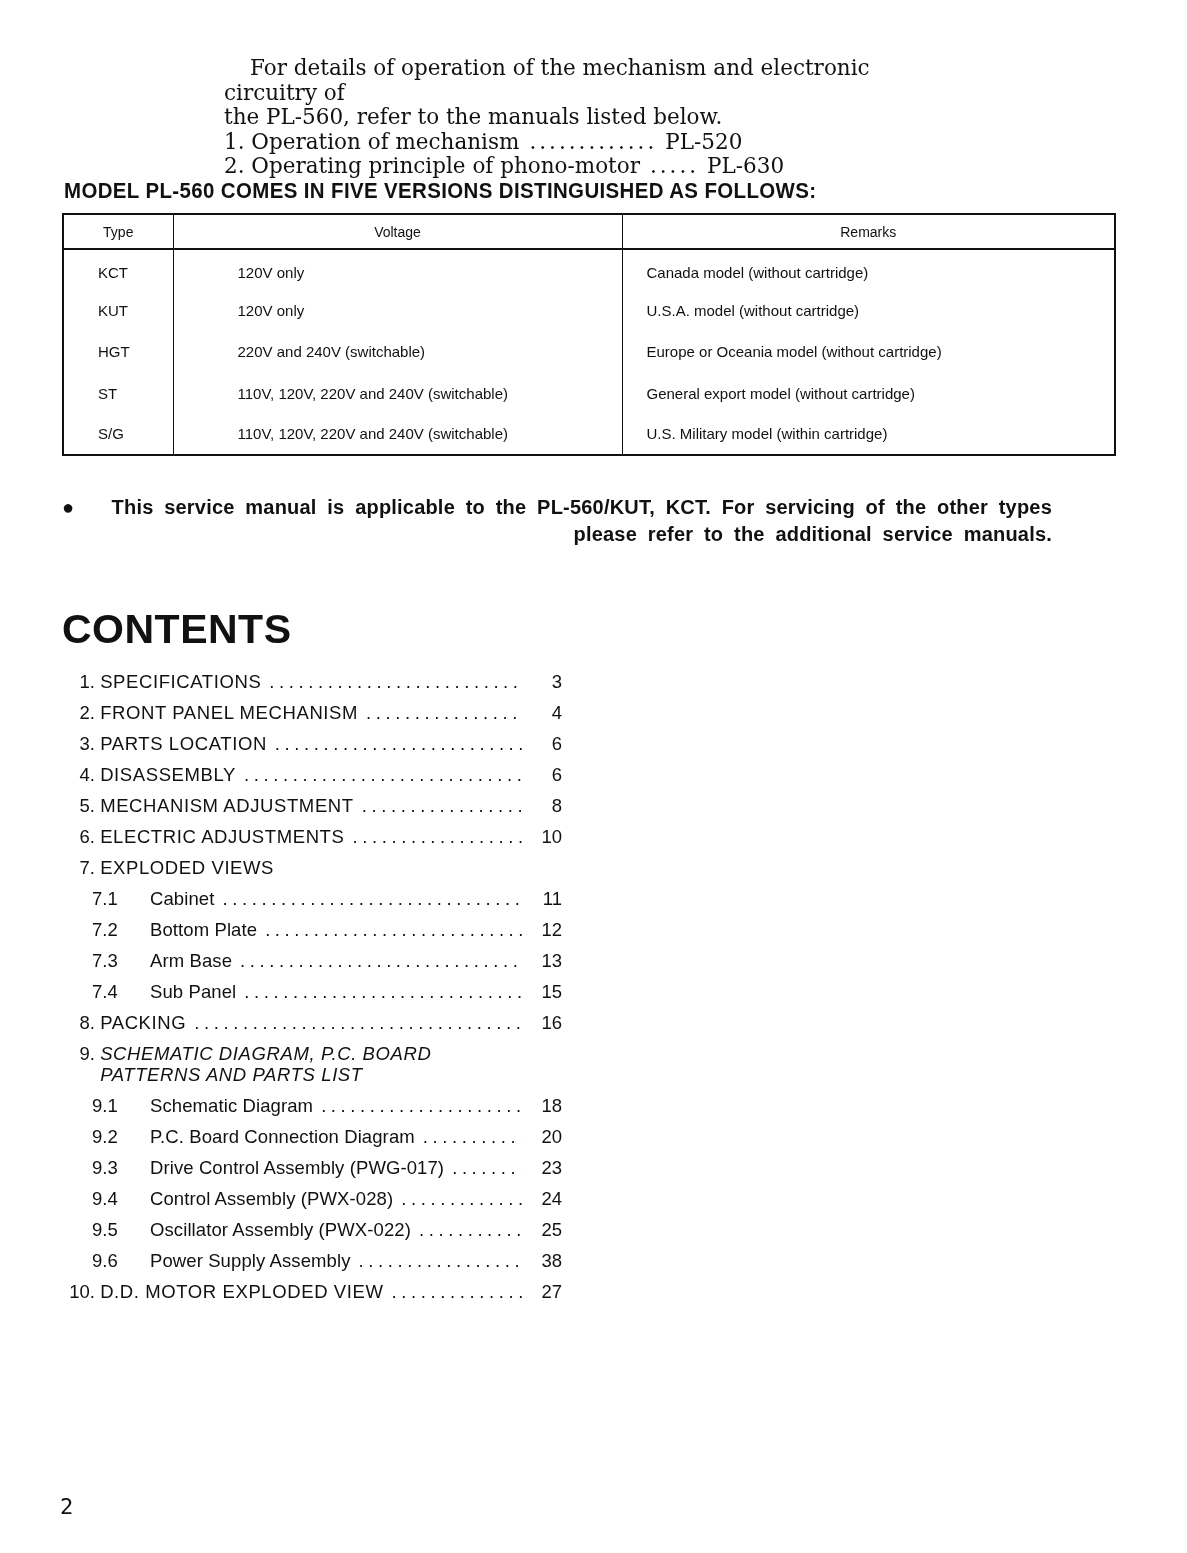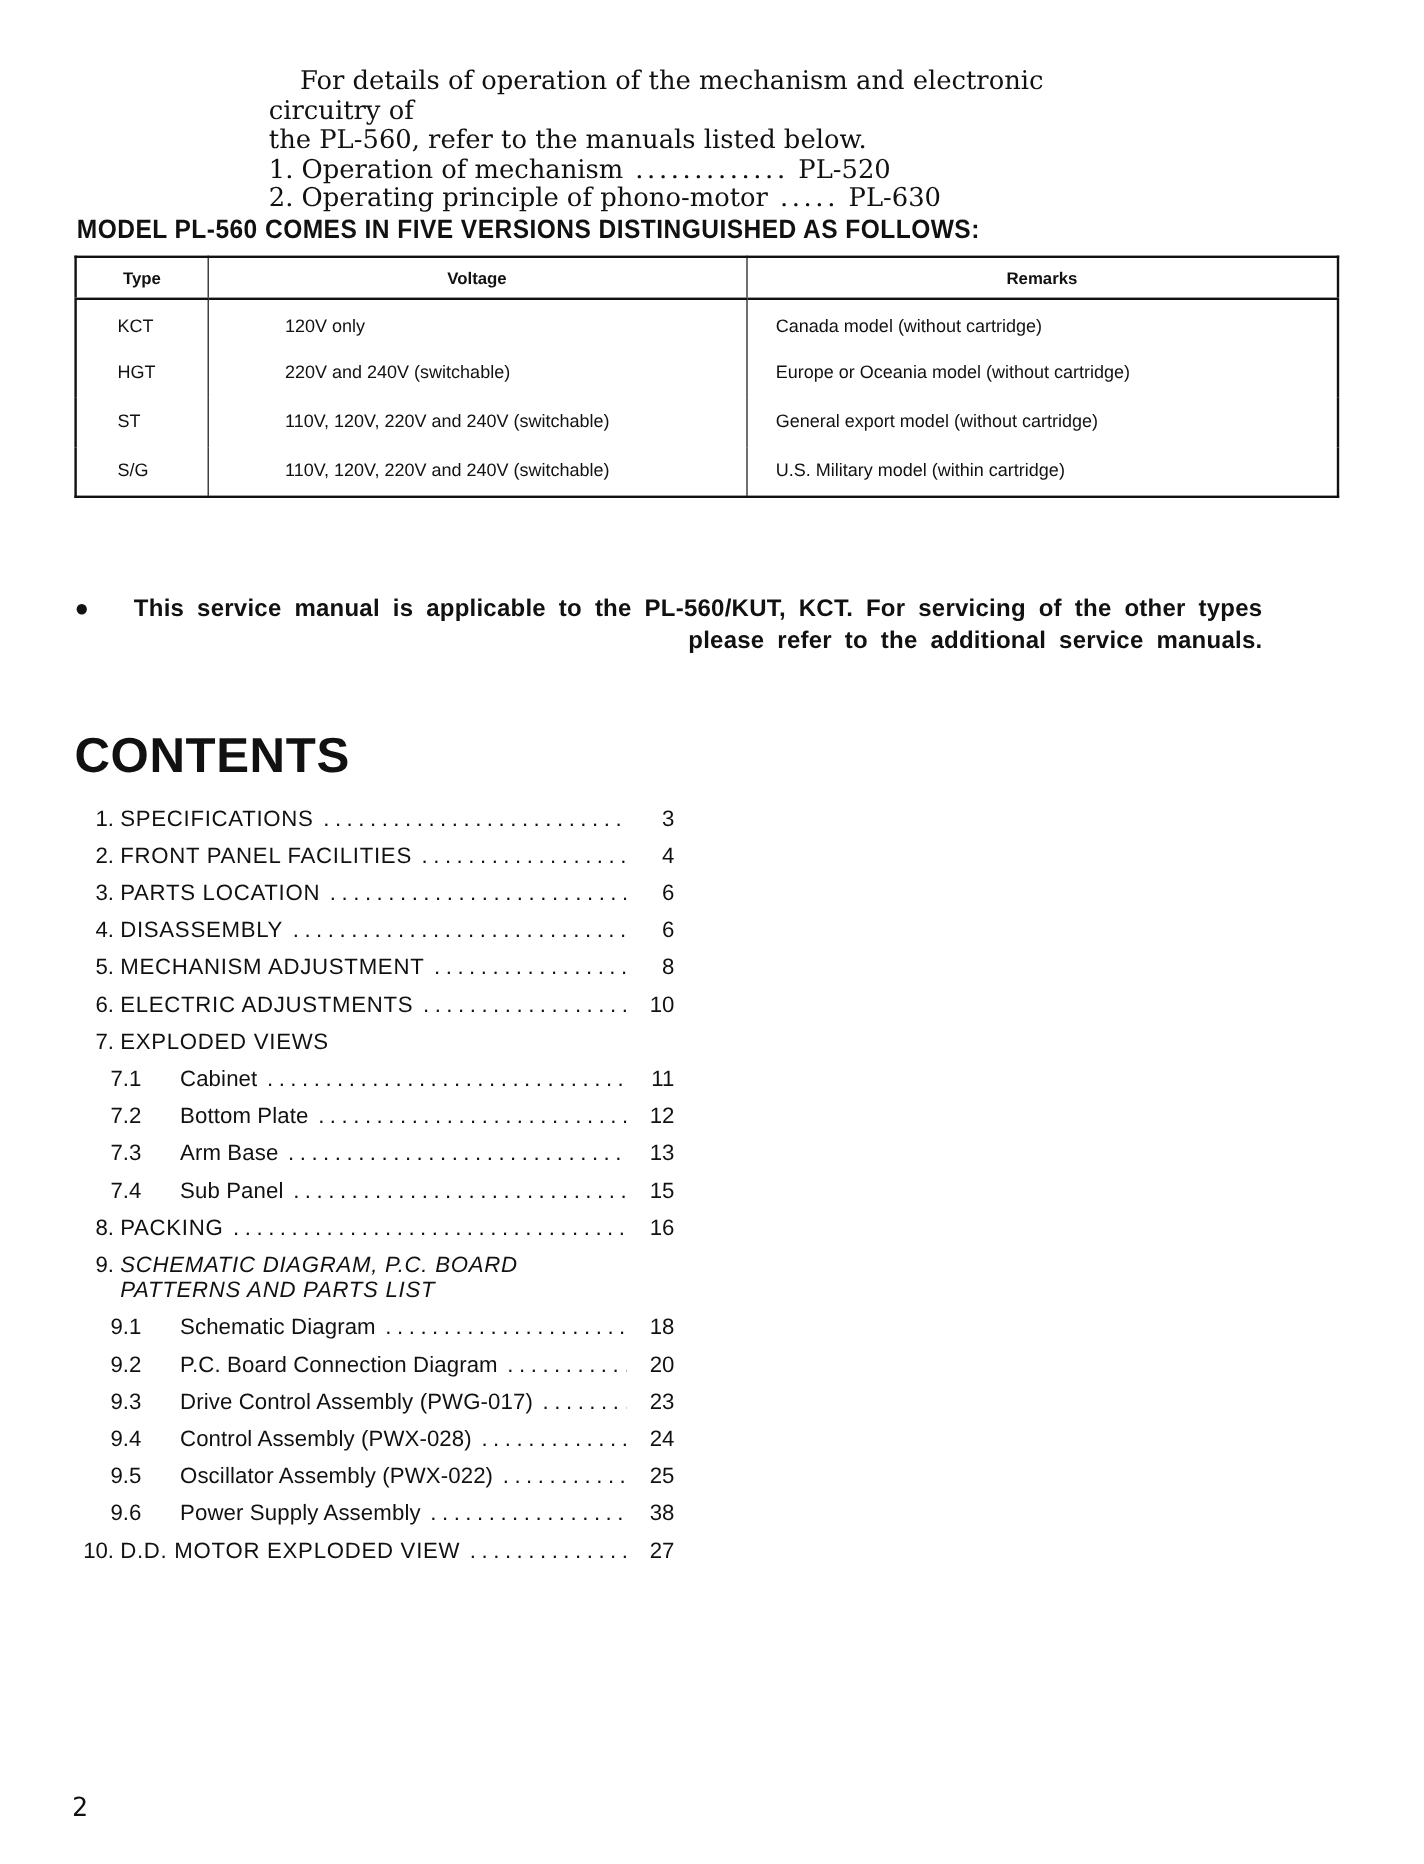--- a/index.html
+++ b/index.html
@@ -12,21 +12,21 @@
     .intro .first { text-indent: 26px; }
     .ref-line { display: flex; white-space: nowrap; }
     .ref-line .dots { letter-spacing: 3px; padding-left: 10px; padding-right: 8px; }
 
     
     .versions-heading { position: absolute; left: 64px; top: 178px; font-size: 22px; font-weight: bold; letter-spacing: 0.4px; transform: scaleX(0.93); transform-origin: left top; white-space: nowrap; }
 
     
     .vtable { position: absolute; left: 62px; top: 213px; width: 1054px; border-collapse: collapse; border: 2px solid #111; }
     .vtable th, .vtable td { border-left: 1.5px solid #111; padding: 0; text-align: left; font-size: 15px; }
-    .vtable th { height: 35px; border-bottom: 2px solid #111; font-size: 14px; font-weight: bold; text-align: center; }
+    .vtable th { height: 35px; border-bottom: 2px solid #111; font-size: 14px; font-weight: normal; text-align: center; }
     .vtable td { height: 41.2px; vertical-align: middle; }
     .vtable .c-type { width: 110px; padding-left: 34px; box-sizing: border-box; }
     .vtable th.c-type { padding-left: 0; }
     .vtable .c-volt { width: 449px; padding-left: 64px; box-sizing: border-box; }
     .vtable th.c-volt { padding-left: 0; }
     .vtable .c-rem { padding-left: 24px; box-sizing: border-box; }
     .vtable th.c-rem { padding-left: 0; }
     .vtable tr:first-child td { padding-top: 4px; margin-top: 44px; }
 
     
@@ -78,20 +78,25 @@
       <th class="c-rem">Remarks</th>
     </tr>
   </thead>
   <tbody>
     <tr>
       <td class="c-type">KCT</td>
       <td class="c-volt">120V only</td>
       <td class="c-rem">Canada model (without cartridge)</td>
     </tr>
     <tr>
+      <td class="c-type">KUT</td>
+      <td class="c-volt">120V only</td>
+      <td class="c-rem">U.S.A.  model (without cartridge)</td>
+    </tr>
+    <tr>
       <td class="c-type">HGT</td>
       <td class="c-volt">220V and 240V (switchable)</td>
       <td class="c-rem">Europe or Oceania model (without cartridge)</td>
     </tr>
     <tr>
       <td class="c-type">ST</td>
       <td class="c-volt">110V, 120V, 220V and 240V (switchable)</td>
       <td class="c-rem">General export model (without cartridge)</td>
     </tr>
     <tr>
@@ -111,21 +116,21 @@
 
 <div class="toc sans">
   <div class="toc-row main">
     <span class="num">1.</span>&nbsp;
     <span class="title">SPECIFICATIONS</span>
     <span class="leader">..........................................................</span>
     <span class="page">3</span>
   </div>
   <div class="toc-row main">
     <span class="num">2.</span>&nbsp;
-    <span class="title">FRONT PANEL FACILITIES</span>
+    <span class="title">FRONT PANEL MECHANISM</span>
     <span class="leader">..........................................................</span>
     <span class="page">4</span>
   </div>
   <div class="toc-row main">
     <span class="num">3.</span>&nbsp;
     <span class="title">PARTS LOCATION</span>
     <span class="leader">..........................................................</span>
     <span class="page">6</span>
   </div>
   <div class="toc-row main">

